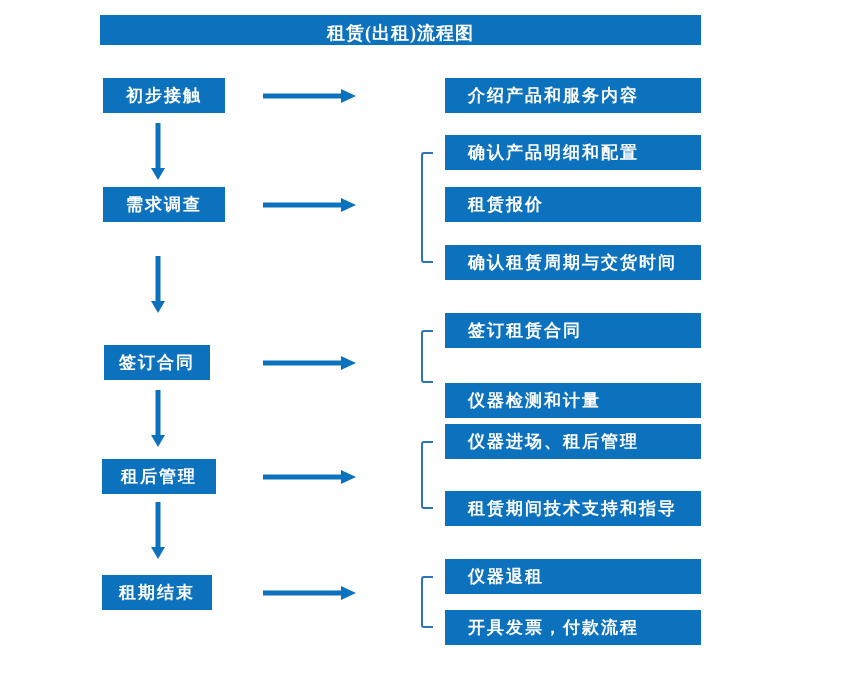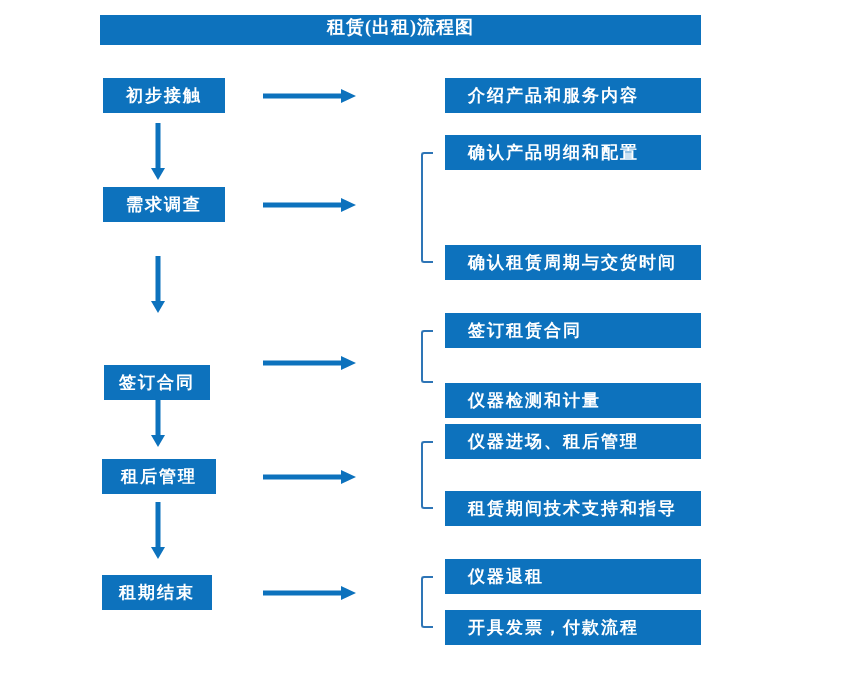--- a/index.html
+++ b/index.html
@@ -23,21 +23,21 @@
   .title-bar {
     position: absolute;
     left: 100px; top: 15px;
     width: 601px; height: 30px;
     background: var(--primary);
     color: var(--box_text);
     font-weight: bold;
     font-size: 18px;
     letter-spacing: 1px;
     display: flex;
-    align-items: flex-start;
+    align-items: flex-end;
     justify-content: center;
   }
   .lbox {
     position: absolute;
     height: 35px;
     background: var(--primary);
     color: var(--box_text);
     font-weight: bold;
     font-size: 17px;
     letter-spacing: 2px;
@@ -94,28 +94,29 @@
     <polygon points="1,45 8,57 15,45" fill="currentColor"></polygon>
   </svg>
 
   <div class="lbox" style="left:103px; top:187px; width:122px;">需求调查</div>
   <svg class="arrow" style="left:263px; top:196px;" width="94" height="18" viewBox="0 0 94 18">
     <rect x="0" y="6.5" width="78" height="5" fill="currentColor"></rect>
     <polygon points="78,2 93,9 78,16" fill="currentColor"></polygon>
   </svg>
   <div class="bracket" style="top:152px; height:111px;"></div>
   <div class="rbox" style="top:135px;">确认产品明细和配置</div>
+  <div class="rbox" style="top:187px;">租赁报价</div>
   <div class="rbox" style="top:245px;">确认租赁周期与交货时间</div>
 
   <svg class="arrow" style="left:150px; top:256px;" width="16" height="58" viewBox="0 0 16 58">
     <rect x="5.5" y="0" width="5" height="45" fill="currentColor"></rect>
     <polygon points="1,45 8,57 15,45" fill="currentColor"></polygon>
   </svg>
 
-  <div class="lbox" style="left:104px; top:345px; width:106px;margin-top:20px;">签订合同</div>
+  <div class="lbox" style="left:104px; top:345px; width:106px;">签订合同</div>
   <svg class="arrow" style="left:263px; top:354px;" width="94" height="18" viewBox="0 0 94 18">
     <rect x="0" y="6.5" width="78" height="5" fill="currentColor"></rect>
     <polygon points="78,2 93,9 78,16" fill="currentColor"></polygon>
   </svg>
   <div class="bracket" style="top:330px; height:53px;"></div>
   <div class="rbox" style="top:313px;">签订租赁合同</div>
   <div class="rbox" style="top:383px;">仪器检测和计量</div>
 
   <svg class="arrow" style="left:150px; top:390px;" width="16" height="58" viewBox="0 0 16 58">
     <rect x="5.5" y="0" width="5" height="45" fill="currentColor"></rect>

